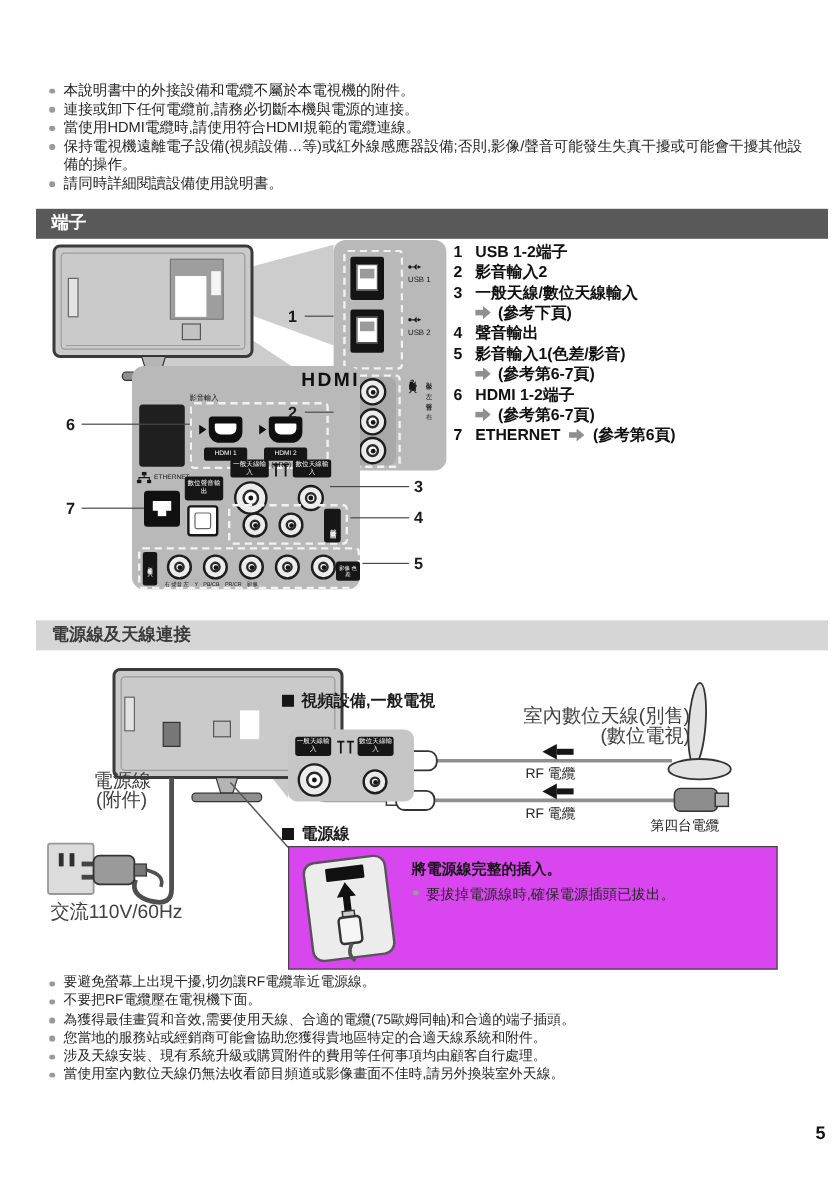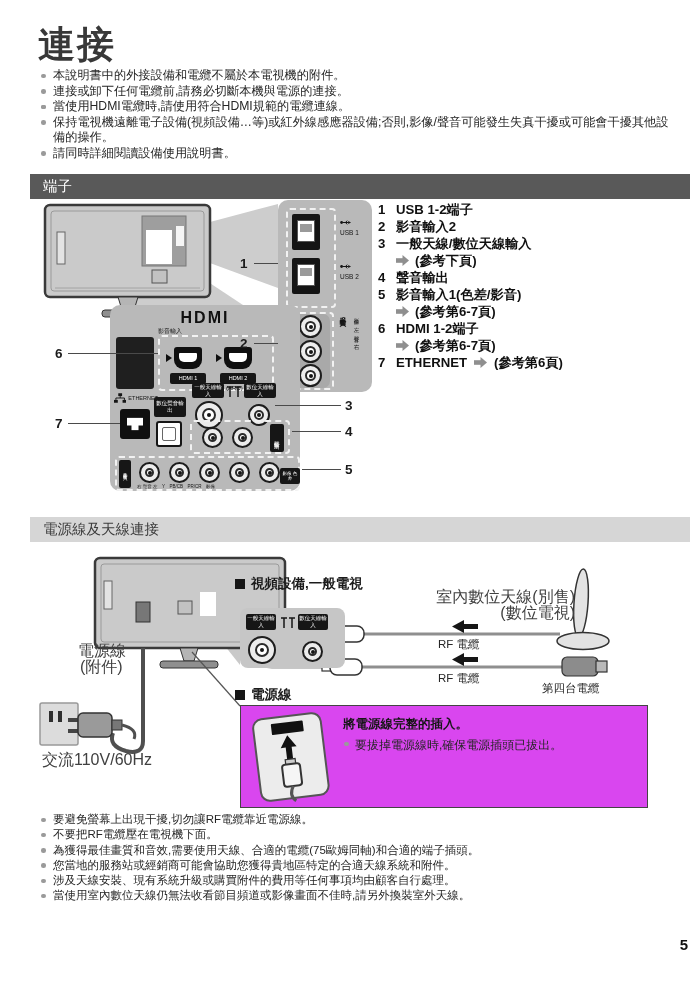--- a/index.html
+++ b/index.html
@@ -5,21 +5,21 @@
   *{margin:0;padding:0;box-sizing:border-box}
   html,body{background:#fff}
   body{width:700px;height:993px;font-family:"Liberation Sans",sans-serif;color:#262626;position:relative;overflow:hidden}
   .page{position:relative;width:700px;height:993px;background:#fff;overflow:hidden}
   .title{position:absolute;left:38px;top:20px;font-size:37px;font-weight:bold;color:#383838;letter-spacing:2px}
   .blist{position:absolute;list-style:none}
   .blist li{position:relative;padding-left:13px}
   .dot{position:absolute;left:1px;top:5.5px;width:4.5px;height:4.5px;border-radius:50%;background:#9a9a9a}
   .intro{left:40px;top:68px;width:636px;font-size:12.2px;line-height:15.5px}
   .notes{left:40px;top:812px;width:640px;font-size:11.5px;line-height:15.3px}
-  .secbar{position:absolute;left:30px;width:660px;height:25px;font-size:14.5px;font-weight:normal;line-height:25px;padding-left:13px}
+  .secbar{position:absolute;left:30px;width:660px;height:25px;font-size:14.5px;font-weight:bold;line-height:25px;padding-left:13px}
   .sec-dark{top:174px;background:#595959;color:#fff}
   .sec-light{top:517px;background:#d6d6d6;color:#3c3c3c}
   .diagram{position:absolute;left:30px}
   .bgsvg{position:absolute;left:0;top:0}
   .panel{position:absolute;background:#b9b9b9;border-radius:10px}
   .dashbox{position:absolute;border:2px dashed #f2f2f2;border-radius:4px}
   .graybody{position:absolute;background:#a9a9a9;border-radius:7px}
   .num{position:absolute;font-weight:bold;font-size:13.5px;color:#1b1b1b}
   .cline{position:absolute;border-top:1.5px solid #4a4a4a;height:0}
   .tag{position:absolute;background:#161616;color:#fff;text-align:center;display:flex;align-items:center;justify-content:center;border-radius:2px;padding:1px;line-height:1.2}
@@ -47,30 +47,29 @@
   .subhead{position:absolute;font-size:13.5px;font-weight:bold;color:#1b1b1b;display:flex;align-items:center;gap:6px;white-space:nowrap}
   .sqmark{display:inline-block;width:10px;height:10px;background:#161616}
   .lab12{position:absolute;font-size:16px;color:#404040;white-space:nowrap}
   .lab11{position:absolute;font-size:11.5px;color:#262626;white-space:nowrap}
   .rlab{text-align:right}
   .insert-box{position:absolute;border:1.5px solid #444;background:#d946ef}
   .ib-title{position:absolute;font-size:12.5px;font-weight:bold;color:#161616;white-space:nowrap}
   .ib-note{position:absolute;font-size:12px;color:#262626;padding-left:12px;white-space:nowrap}
   .ib-note .dot{top:4.5px}
   .pageno{position:absolute;left:648px;top:936px;width:40px;text-align:right;font-size:15px;font-weight:bold;color:#111}
-  .hdmilogo{position:absolute;left:0;top:4px;width:190px;text-align:center;font-size:16px;font-weight:bold;letter-spacing:2px;color:#101010}
+  .hdmilogo{position:absolute;left:0;top:4px;width:190px;text-align:right;font-size:16px;font-weight:bold;letter-spacing:2px;color:#101010}
   .usblab{position:absolute;font-size:6.5px;color:#161616;line-height:1.3}
   .ethrow{position:absolute;font-size:5.5px;color:#161616;display:flex;align-items:center;gap:2px}
 </style>
 </head>
 <body>
 
 <div class="page">
 
-  <h1 class="title">連接</h1>
 
   <ul class="blist intro">
     <li><span class="dot"></span><span>本說明書中的外接設備和電纜不屬於本電視機的附件。</span></li>
     <li><span class="dot"></span><span>連接或卸下任何電纜前,請務必切斷本機與電源的連接。</span></li>
     <li><span class="dot"></span></li>
     <li><span class="dot"></span><span>當使用HDMI電纜時,請使用符合HDMI規範的電纜連線。</span></li>
     <li><span class="dot"></span><span>保持電視機遠離電子設備(視頻設備…等)或紅外線感應器設備;否則,影像/聲音可能發生失真干擾或可能會干擾其他設備的操作。</span></li>
     <li><span class="dot"></span><span>請同時詳細閱讀設備使用說明書。</span></li>
   </ul>
 

